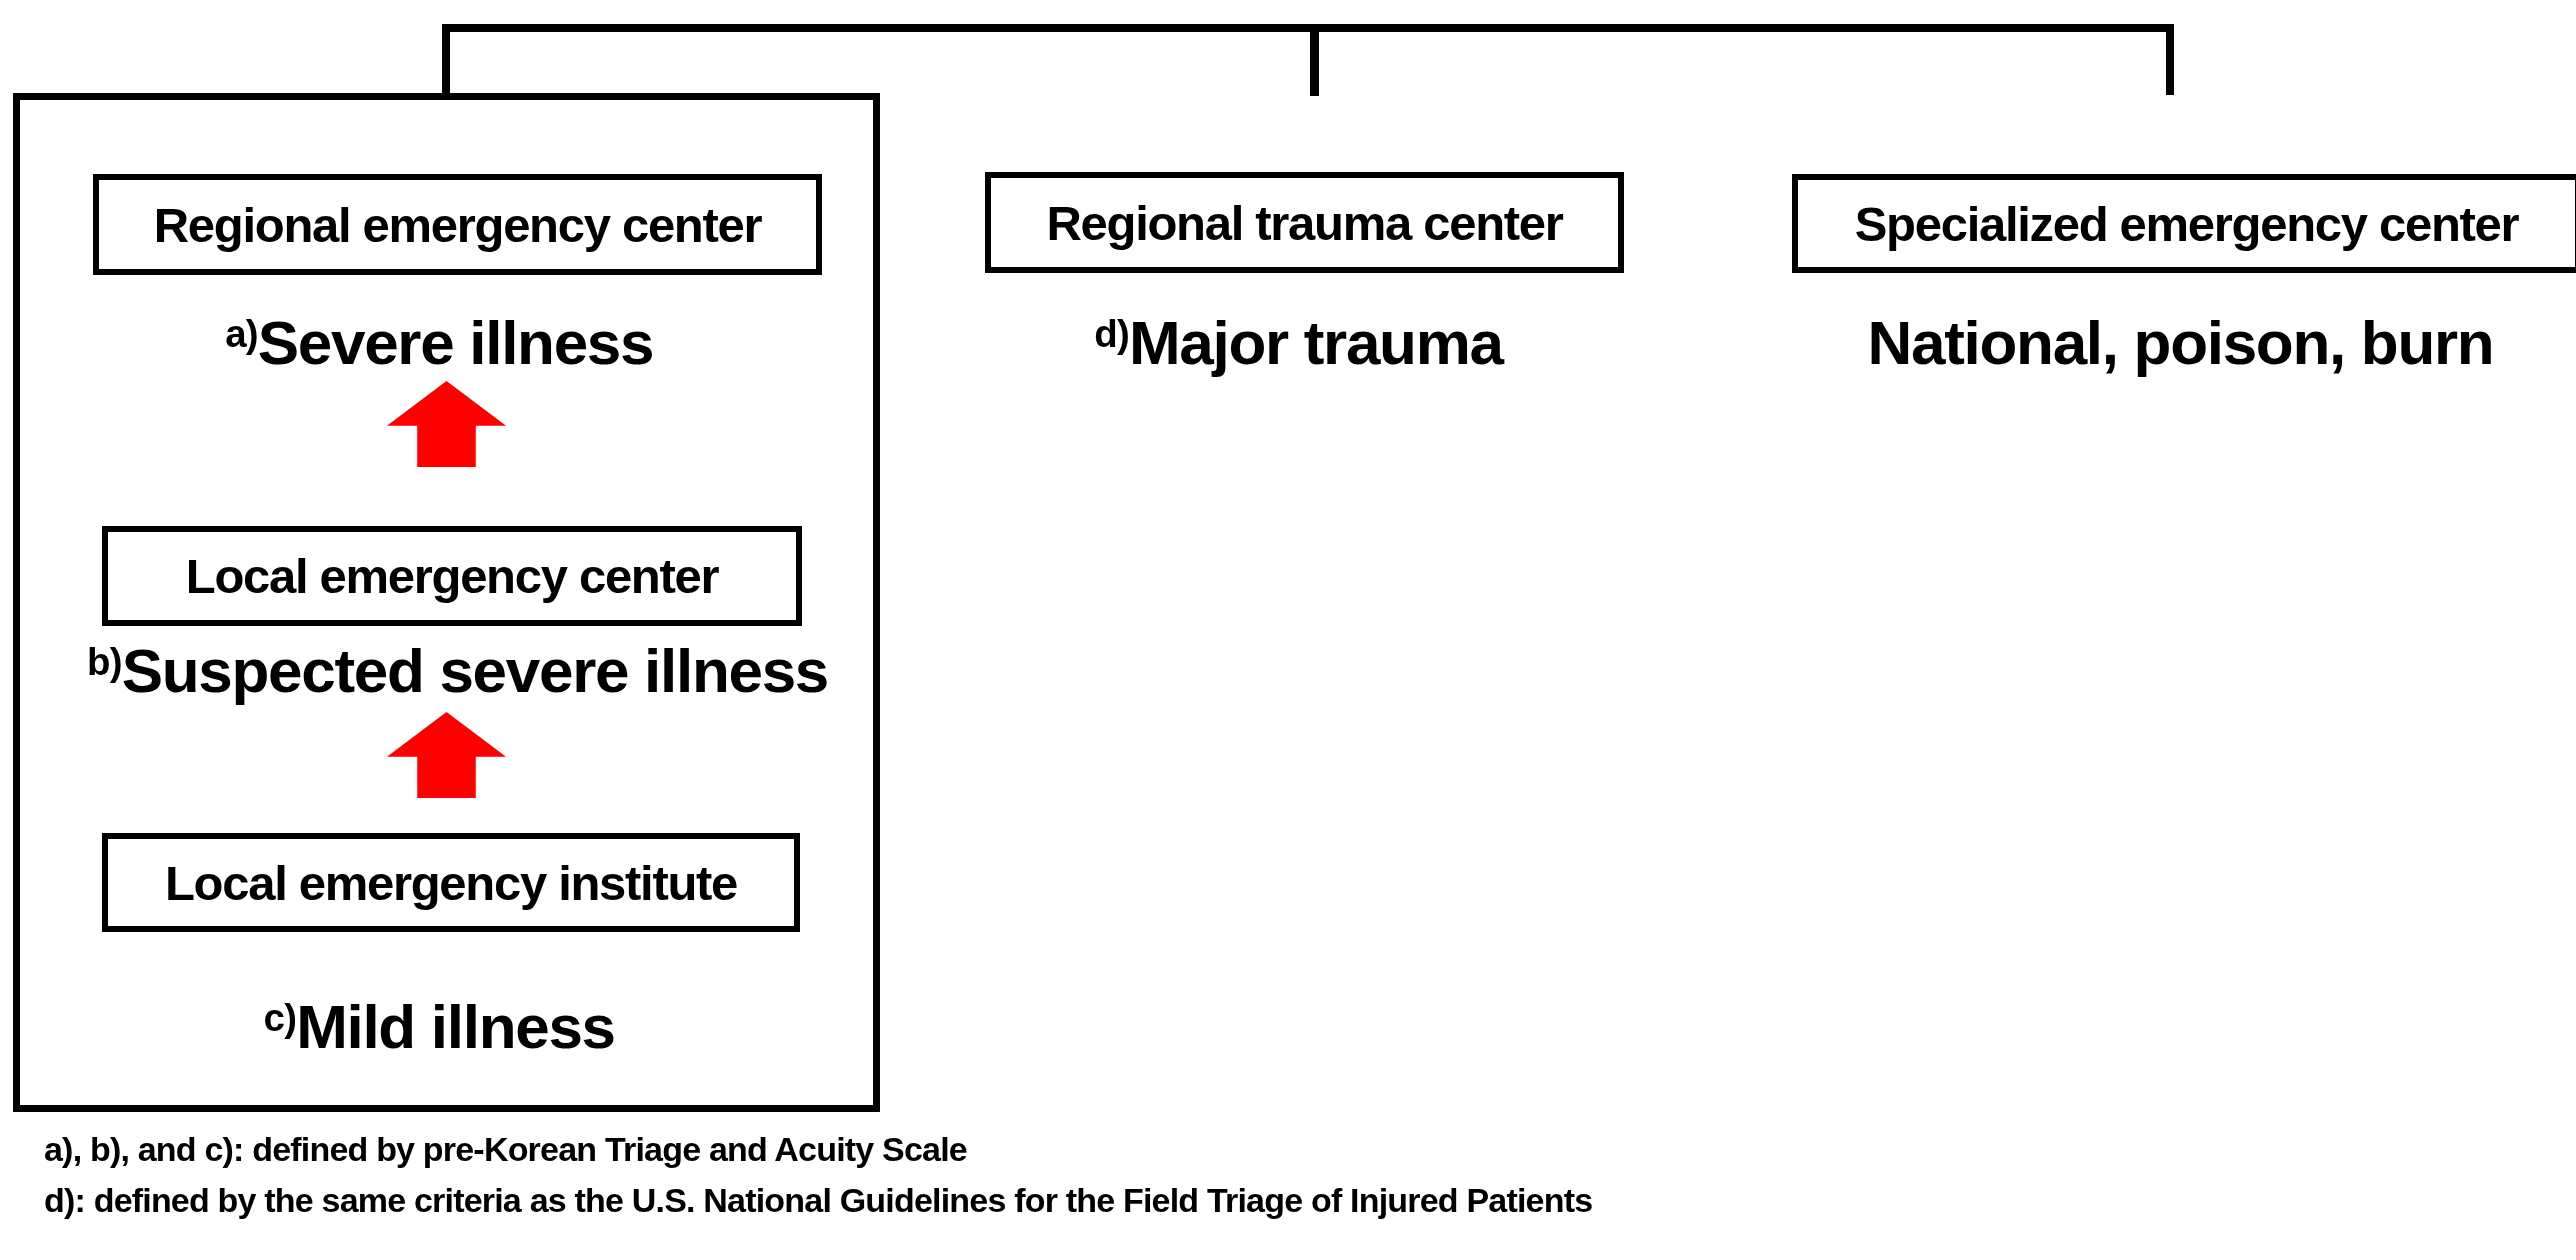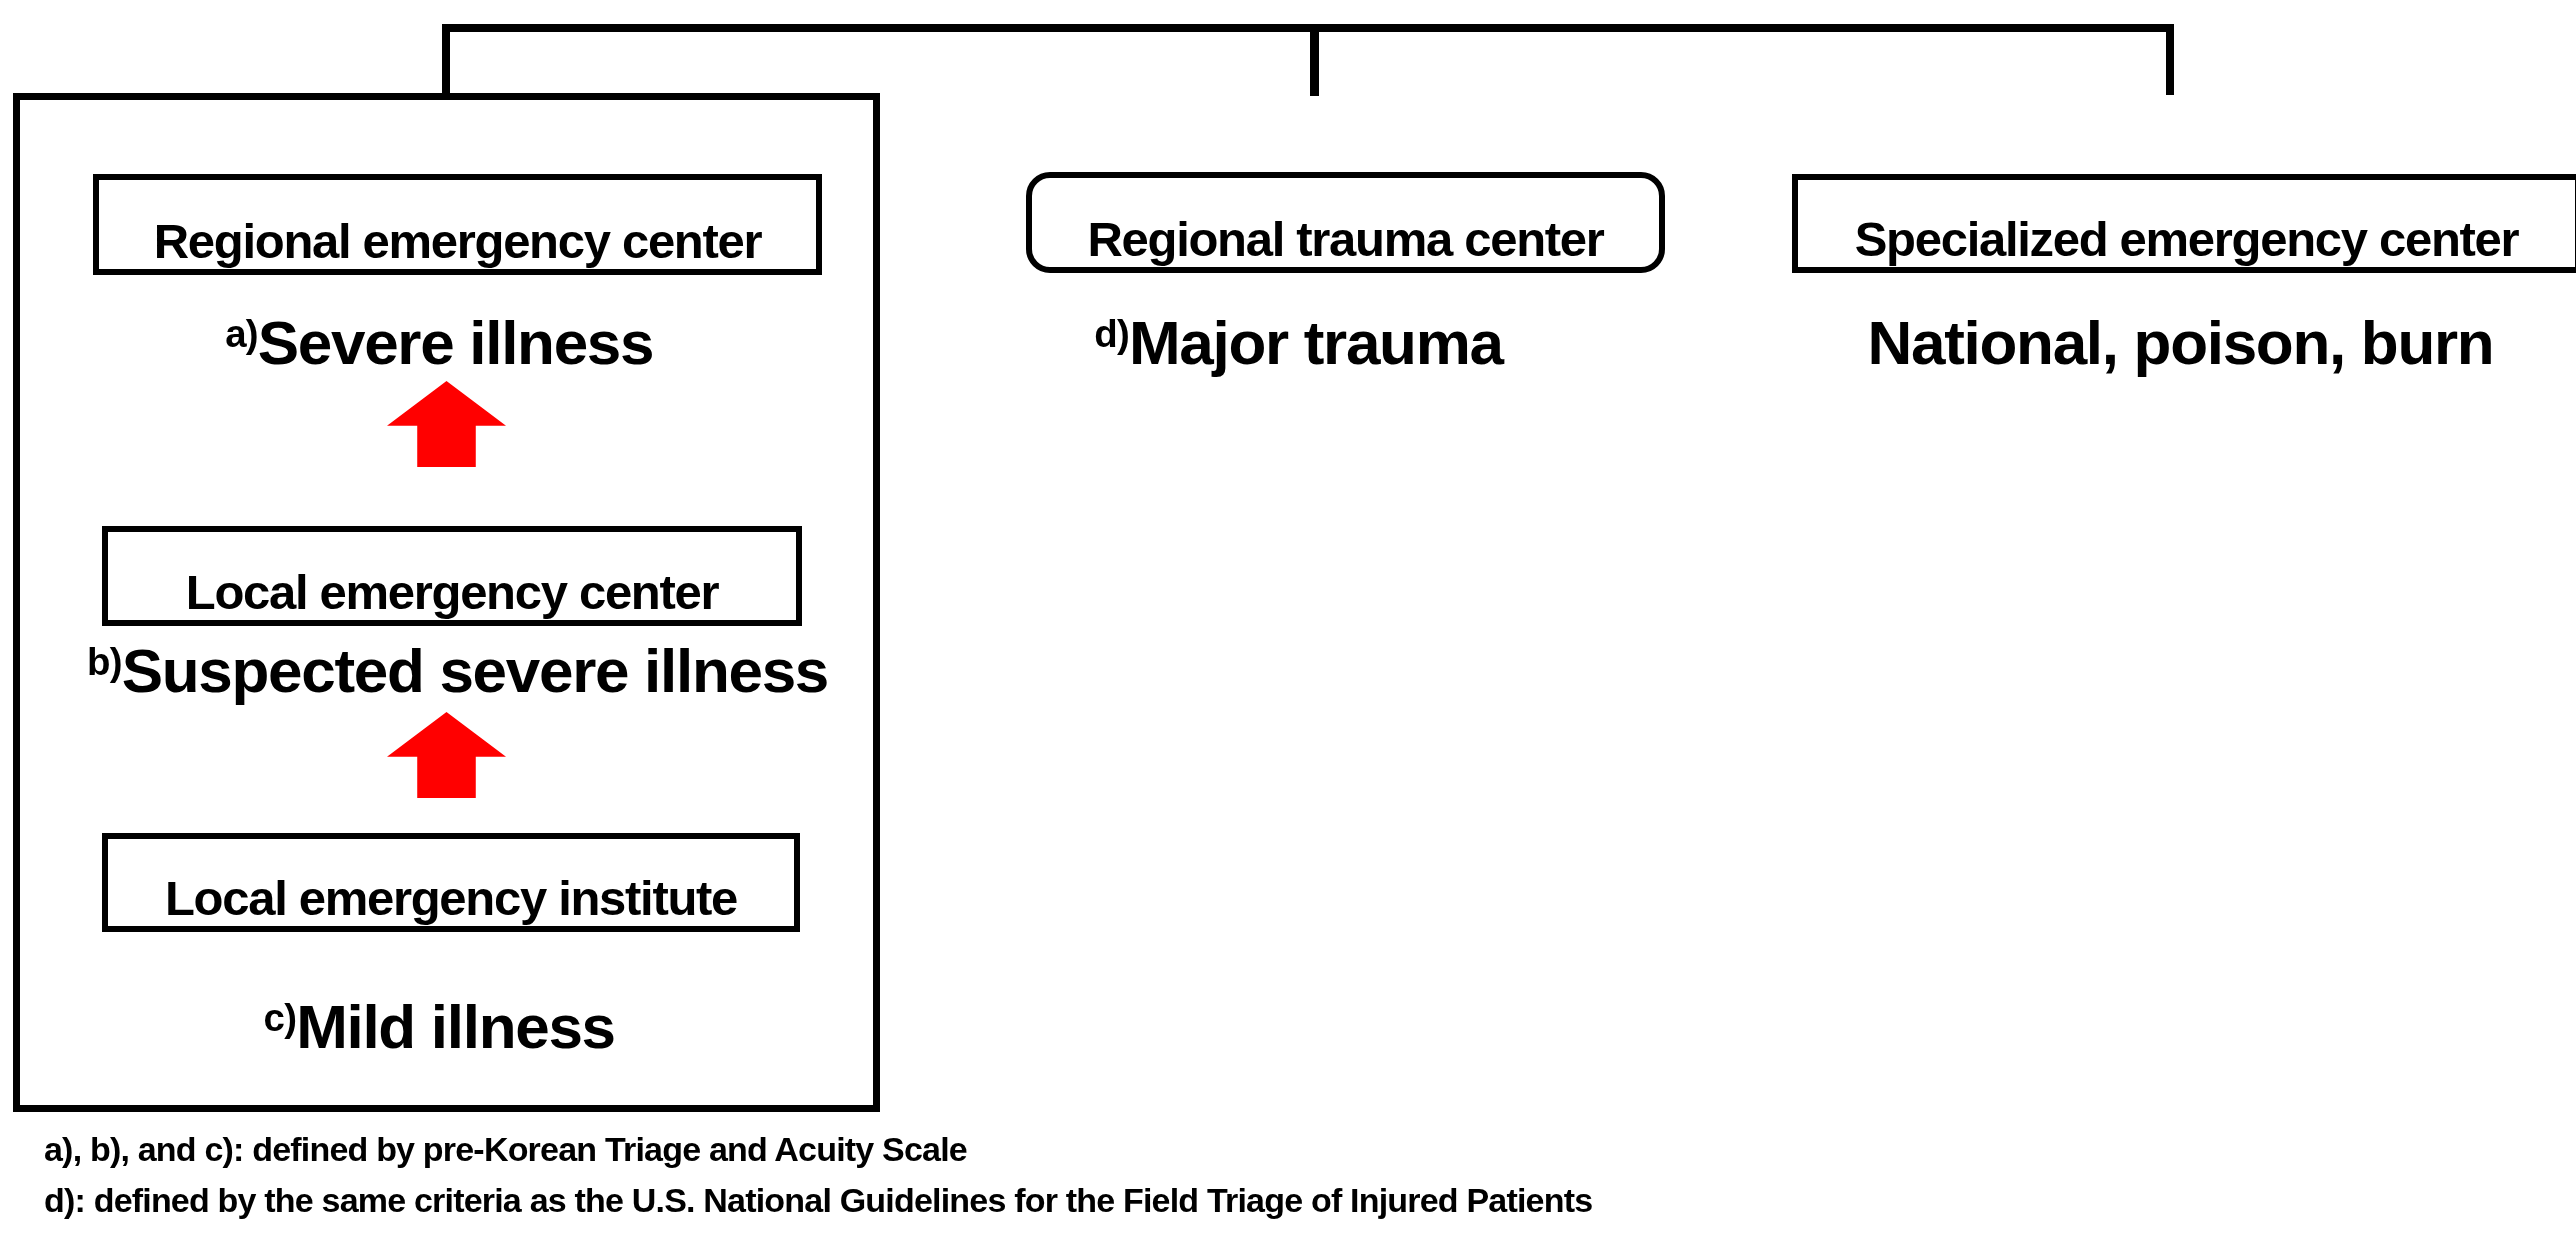--- a/index.html
+++ b/index.html
@@ -29,21 +29,21 @@
   .outer-box {
     position: absolute;
     border: 7.6px solid var(--line-black);
     background: transparent;
   }
   .node-box {
     position: absolute;
     border: 6px solid var(--line-black);
     background: var(--bg);
     display: flex;
-    align-items: flex-end;
+    align-items: center;
     justify-content: center;
     font-size: 49px;
     letter-spacing: -1.3px;
     white-space: nowrap;
   }
   .level-label {
     position: absolute;
     font-size: 62px;
     letter-spacing: -1.3px;
     line-height: 1;
@@ -103,21 +103,21 @@
   <div class="arrow-up" style="left:387px; top:712px; width:119px; height:86px;"></div>
 
   <div class="node-box" style="left:102px; top:833px; width:686px; height:87px;">
     <span>Local emergency institute</span>
   </div>
 
   <div class="level-label" style="left:12.7px; top:969px; width:853px;margin-top:27px;">
     <span class="sup-marker">c)</span><span>Mild illness</span>
   </div>
 
-  <div class="node-box" style="left:1026px; top:172px; width:627px; height:89px;border-radius:24px;">
+  <div class="node-box" style="left:985px; top:172px; width:627px; height:89px;">
     <span>Regional trauma center</span>
   </div>
 
   <div class="level-label" style="left:985px; top:312px; width:627px;">
     <span class="sup-marker">d)</span><span>Major trauma</span>
   </div>
 
   <div class="node-box" style="left:1792px; top:174px; width:777px; height:87px;">
     <span>Specialized emergency center</span>
   </div>

